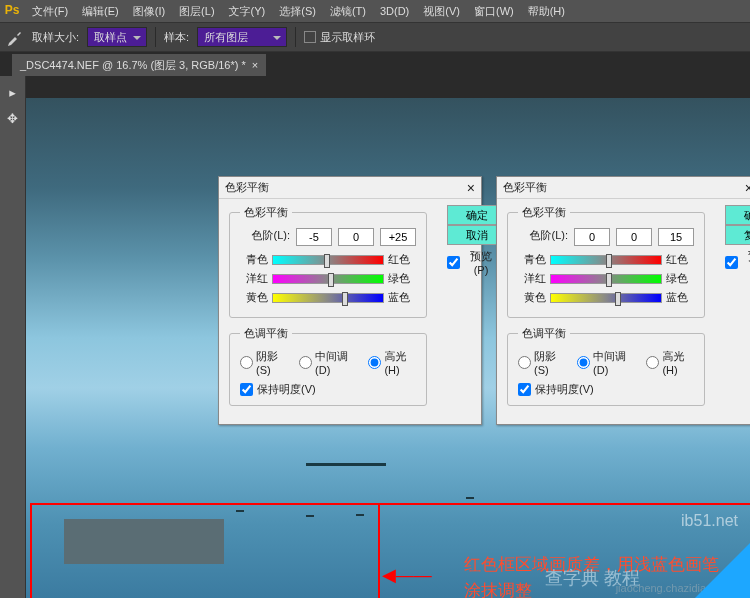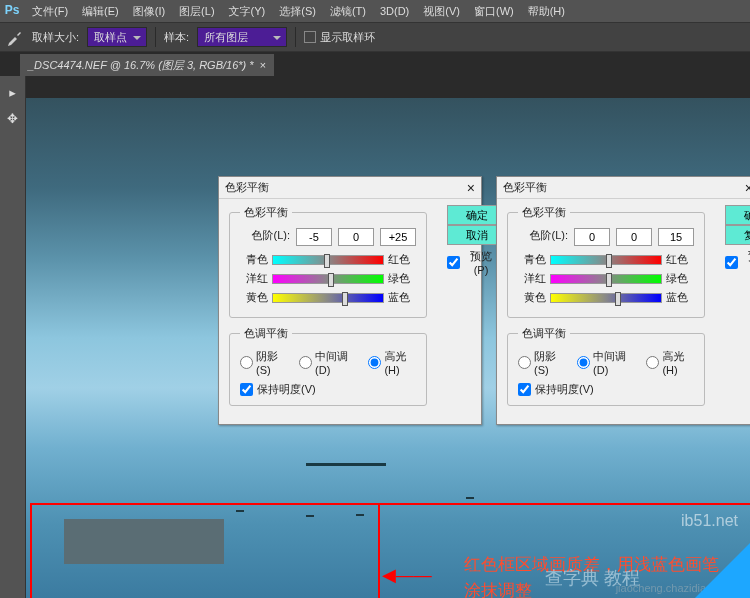--- a/index.html
+++ b/index.html
@@ -1,28 +1,28 @@
 <!DOCTYPE html>
 <html><head>
 <meta charset="utf-8">
 <style>
   * { box-sizing: border-box; margin: 0; padding: 0; }
   html, body { width: 750px; height: 598px; overflow: hidden; font-family: "Microsoft YaHei", Arial, sans-serif; font-size: 11px; }
   body { background: #535353; color: #ddd; display: flex; flex-direction: column; }
   
   .menubar { background: #535353; height: 22px; display: flex; align-items: center; padding: 0 4px; gap: 2px; }
-  .menubar .logo { width: 16px; height: 16px; margin-right: 4px; font-weight: bold; font-size: 12px; text-align: center; color: #7dd3fc; }
+  .menubar .logo { width: 16px; height: 16px; margin-right: 4px; font-weight: bold; font-size: 12px; text-align: center; color: #eab308; }
   .menubar span.mitem { padding: 3px 6px; }
   .optbar { background: #424242; height: 30px; border-top: 1px solid #333; border-bottom: 1px solid #333; display: flex; align-items: center; padding: 0 6px; gap: 8px; }
   .tool-ico { width: 18px; height: 18px; display:inline-block; }
   .dd { background: #4c1d95; border: 1px solid #2a2a2a; height: 20px; display:flex; align-items:center; padding:0 16px 0 6px; position:relative; min-width:60px; }
   .dd:after { content:""; position:absolute; right:5px; top:8px; border:4px solid transparent; border-top-color:#bbb; }
   .sep { width:1px; height:20px; background:#2a2a2a; }
   .chk { width:12px; height:12px; border:1px solid #888; display:inline-block; margin-right:4px; }
-  .tabbar { background: #2a2a2a; height: 24px; display:flex; align-items:flex-end; padding-left:20px;font-style:italic; }
+  .tabbar { background: #2a2a2a; height: 24px; display:flex; align-items:flex-end; padding-left:12px; }
   .doctab { background:#535353; height:22px; padding:4px 8px; font-size:11px; display:flex; align-items:center; gap:6px; }
   .doctab .tabclose { font-size:11px; }
   .workarea { flex:1; display:flex; background:#2a2a2a; }
   .toolstrip { width:26px; background:#535353; border-right:1px solid #333; display:flex; flex-direction:column; align-items:center; padding-top:6px; gap:6px; }
   .toolstrip .tbtn { width:20px; height:20px; display:flex; align-items:center; justify-content:center; font-size:13px; }
   .canvas { flex:1; position:relative; background:#2a2a2a; overflow:hidden; }
   .photo { position:absolute; left:0; top:22px; right:0; bottom:0; background: linear-gradient(to bottom, #34525f 0%, #3f6a7e 18%, #5b92aa 32%, #8dc6de 48%, #a0d0e6 58%, #71b0cf 70%, #4e91b3 85%, #3b7ba0 100%); }
   .boat { position:absolute; left:280px; top:365px; width:80px; height:3px; background:#1a3a44; }
   .bird { position:absolute; width:8px; height:2px; background:#1d3740; }
   .maskbox { position:absolute; left:38px; bottom:34px; width:160px; height:45px; background:#5a6d74; }

